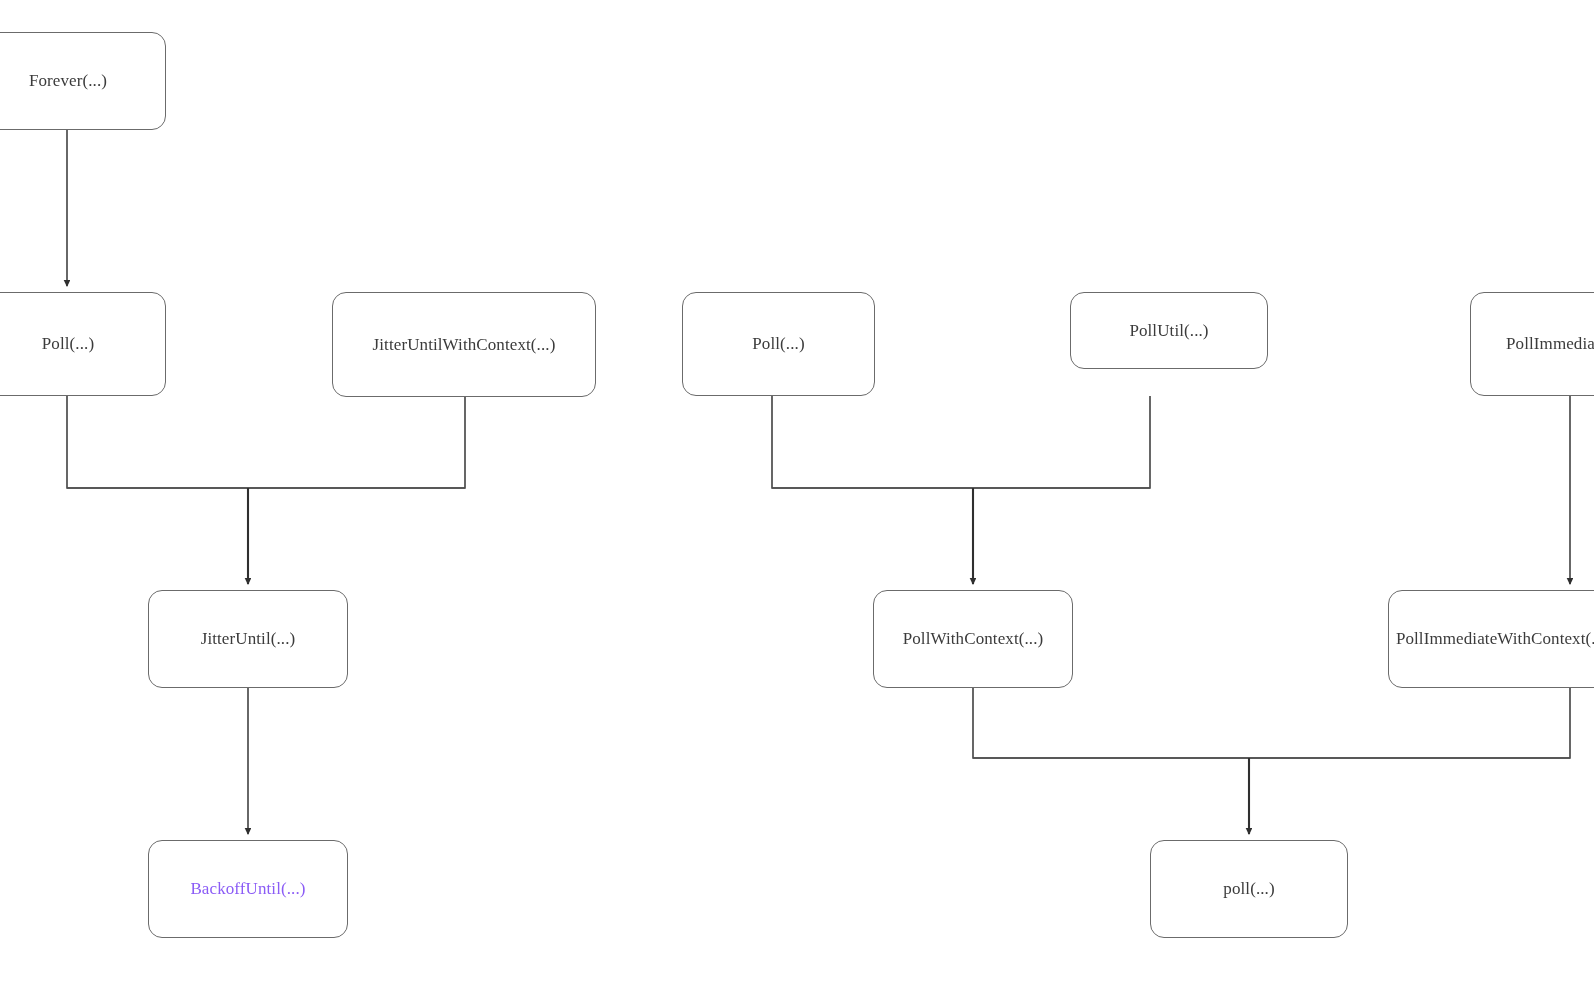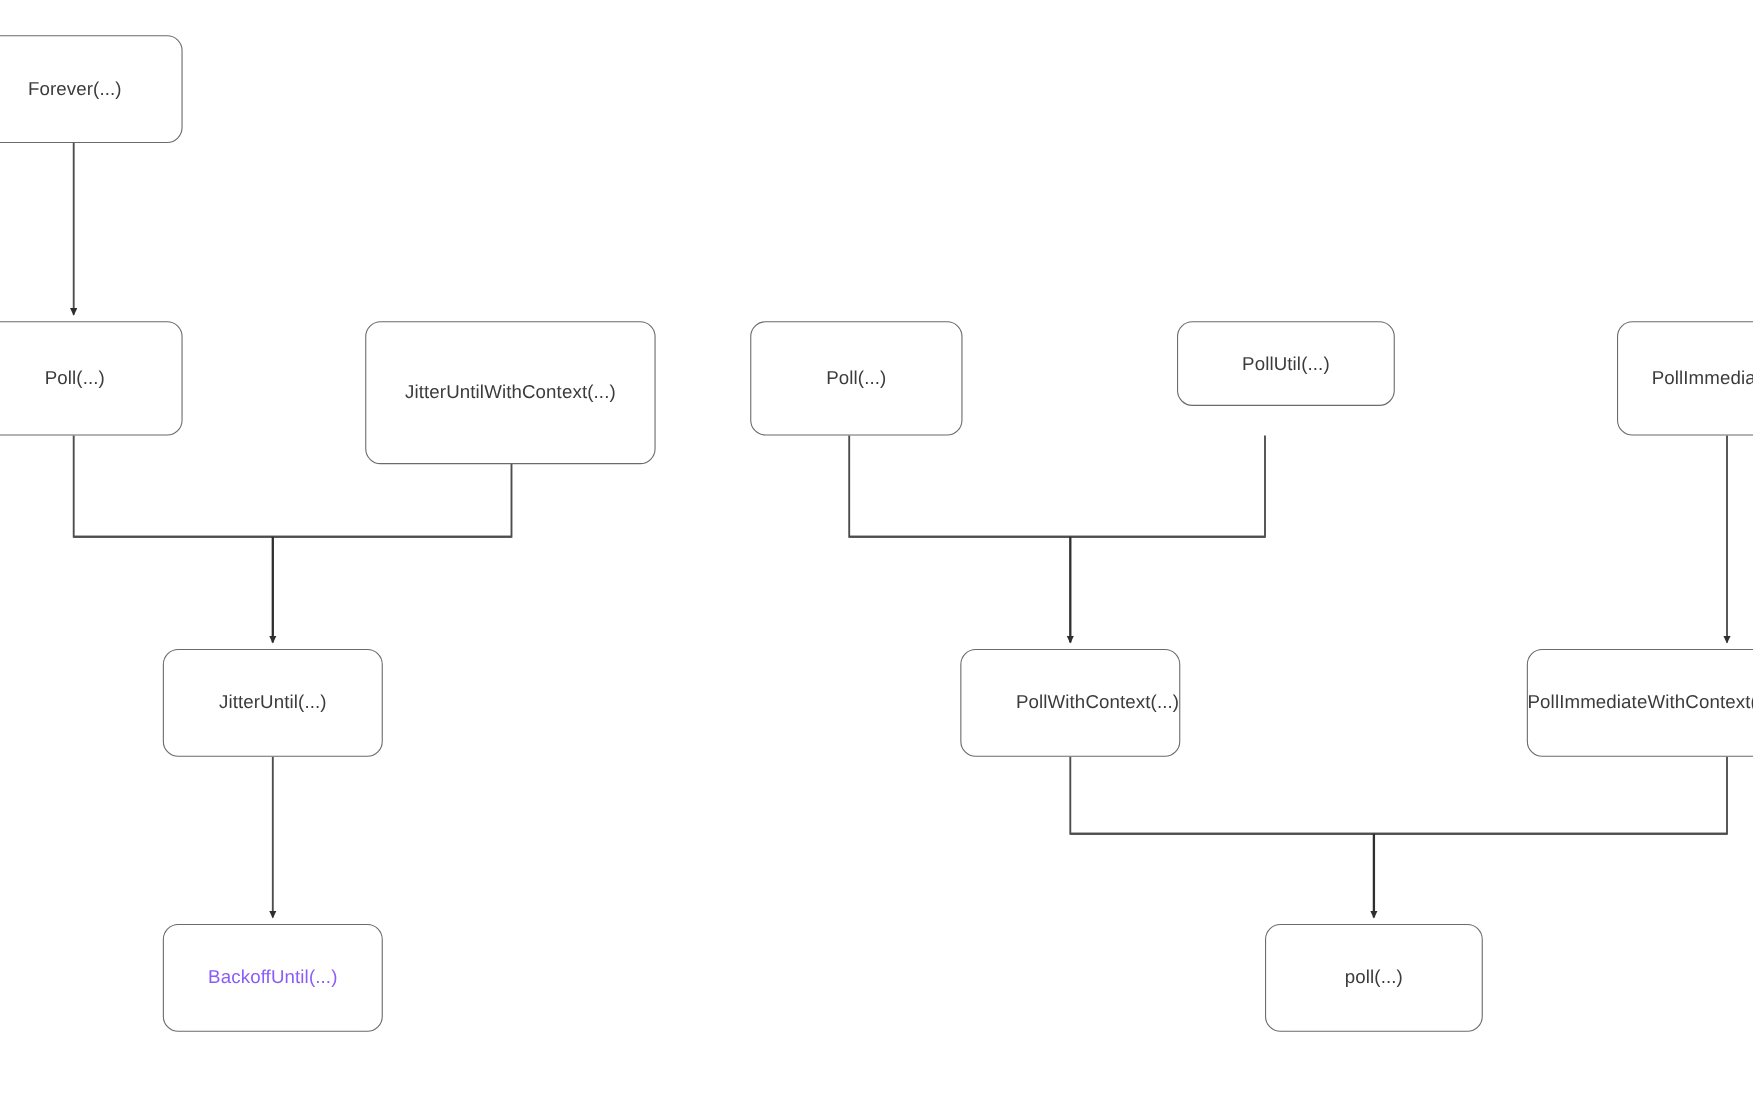--- a/index.html
+++ b/index.html
@@ -30,21 +30,21 @@
     box-sizing: border-box;
     background: #ffffff;
     border: 1.6px solid #6b6b6b;
     border-radius: 14px;
     display: flex;
     align-items: center;
     justify-content: center;
     z-index: 2;
   }
   .node-label {
-    font-family: Liberation Sans, sans-serif;
+    font-family: Liberation Serif, serif;
     font-size: 17px;
     color: #3b3b3b;
     white-space: nowrap;
     letter-spacing: 0.1px;
   }
 </style>
 </head>
 <body>
 
 <div id="canvas" style="background: rgb(255, 255, 255);">
@@ -76,41 +76,41 @@
   </svg>
 
   <div class="node" id="n-forever" style="left: -30px; top: 32px; width: 196px; height: 98px; border-top-left-radius: 0px; border-bottom-left-radius: 0px; border-color: rgb(107, 107, 107); background: rgb(255, 255, 255);">
     <span class="node-label" style="color: rgb(59, 59, 59);">Forever(...)</span>
   </div>
 
   <div class="node" id="n-util" style="left: -30px; top: 292px; width: 196px; height: 104px; border-top-left-radius: 0px; border-bottom-left-radius: 0px; border-color: rgb(107, 107, 107); background: rgb(255, 255, 255);">
     <span class="node-label" style="color: rgb(59, 59, 59);">Poll(...)</span>
   </div>
 
-  <div class="node" id="n-jitter-until-with-context" style="left: 332px; top: 292px; width: 264px; height: 130px; border-color: rgb(107, 107, 107); background: rgb(255, 255, 255); text-align: center;">
+  <div class="node" id="n-jitter-until-with-context" style="left: 332px; top: 292px; width: 264px; height: 105px; border-color: rgb(107, 107, 107); background: rgb(255, 255, 255); text-align: center;">
     <span class="node-label" style="color: rgb(59, 59, 59);">JitterUntilWithContext(...)</span>
   </div>
 
   <div class="node" id="n-poll" style="left: 682px; top: 292px; width: 193px; height: 104px; border-color: rgb(107, 107, 107); background: rgb(255, 255, 255);">
     <span class="node-label" style="color: rgb(59, 59, 59);">Poll(...)</span>
   </div>
 
   <div class="node" id="n-poll-util" style="left: 1070px; top: 292px; width: 198px; height: 77px; border-color: rgb(107, 107, 107); background: rgb(255, 255, 255);">
     <span class="node-label" style="color: rgb(59, 59, 59);">PollUtil(...)</span>
   </div>
 
   <div class="node" id="n-poll-immediate" style="left: 1470px; top: 292px; width: 198px; height: 104px; border-top-right-radius: 0px; border-bottom-right-radius: 0px; border-color: rgb(107, 107, 107); background: rgb(255, 255, 255);">
     <span class="node-label" style="color: rgb(59, 59, 59);">PollImmediate(...)</span>
   </div>
 
   <div class="node" id="n-jitter-until" style="left: 148px; top: 590px; width: 200px; height: 98px; border-color: rgb(107, 107, 107); background: rgb(255, 255, 255); text-align: center;">
     <span class="node-label" style="color: rgb(59, 59, 59);">JitterUntil(...)</span>
   </div>
 
-  <div class="node" id="n-poll-with-context" style="left: 873px; top: 590px; width: 200px; height: 98px; border-color: rgb(107, 107, 107); background: rgb(255, 255, 255); justify-content: flex-end;">
+  <div class="node" id="n-poll-with-context" style="left: 873px; top: 590px; width: 200px; height: 98px; border-color: rgb(107, 107, 107); background: rgb(255, 255, 255);">
     <span class="node-label" style="color: rgb(59, 59, 59);">PollWithContext(...)</span>
   </div>
 
   <div class="node" id="n-poll-immediate-with-context" style="left: 1388px; top: 590px; width: 230px; height: 98px; border-top-right-radius: 0px; border-bottom-right-radius: 0px; border-color: rgb(107, 107, 107); background: rgb(255, 255, 255);">
     <span class="node-label" style="color: rgb(59, 59, 59);">PollImmediateWithContext(...)</span>
   </div>
 
   <div class="node" id="n-backoff-until" style="left: 148px; top: 840px; width: 200px; height: 98px; border-color: rgb(107, 107, 107); background: rgb(255, 255, 255);">
     <span class="node-label" style="color: #8b5cf6;">BackoffUntil(...)</span>
   </div>

